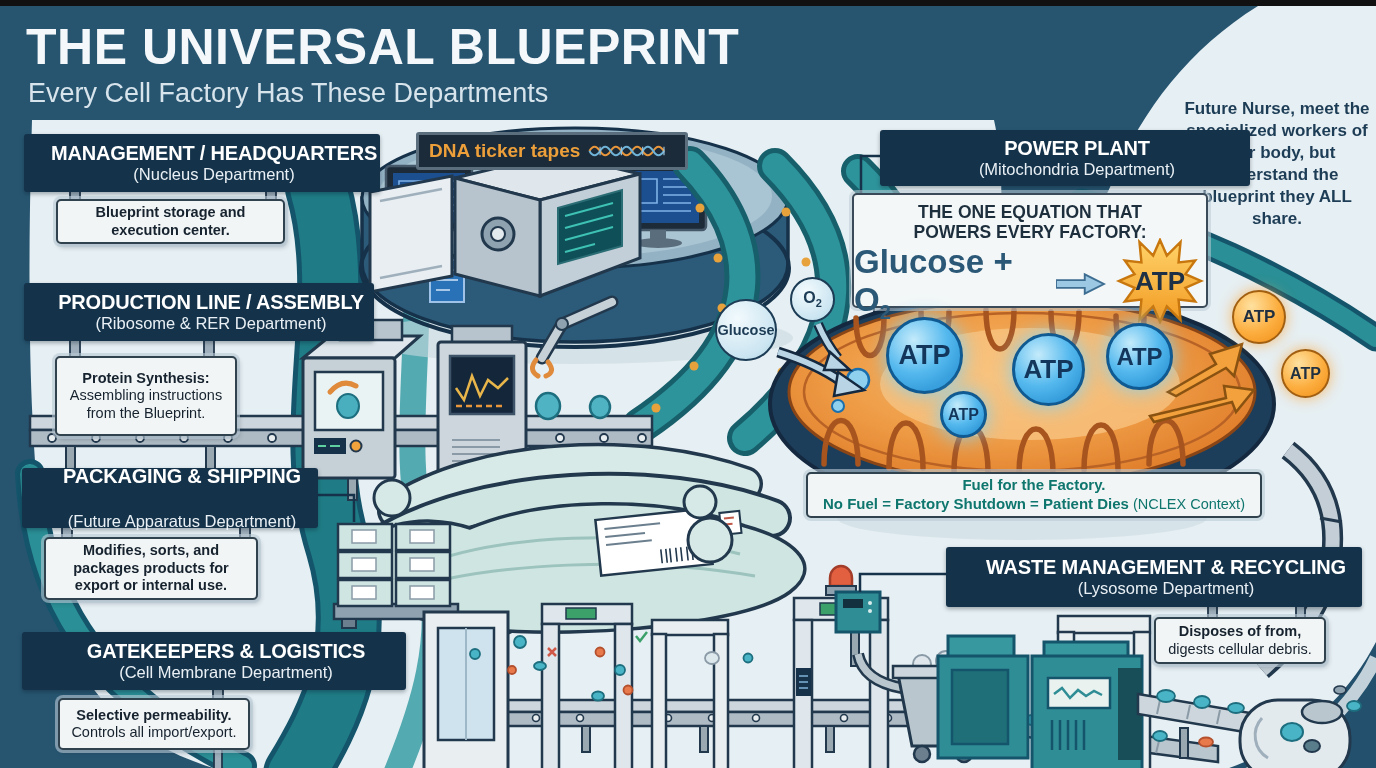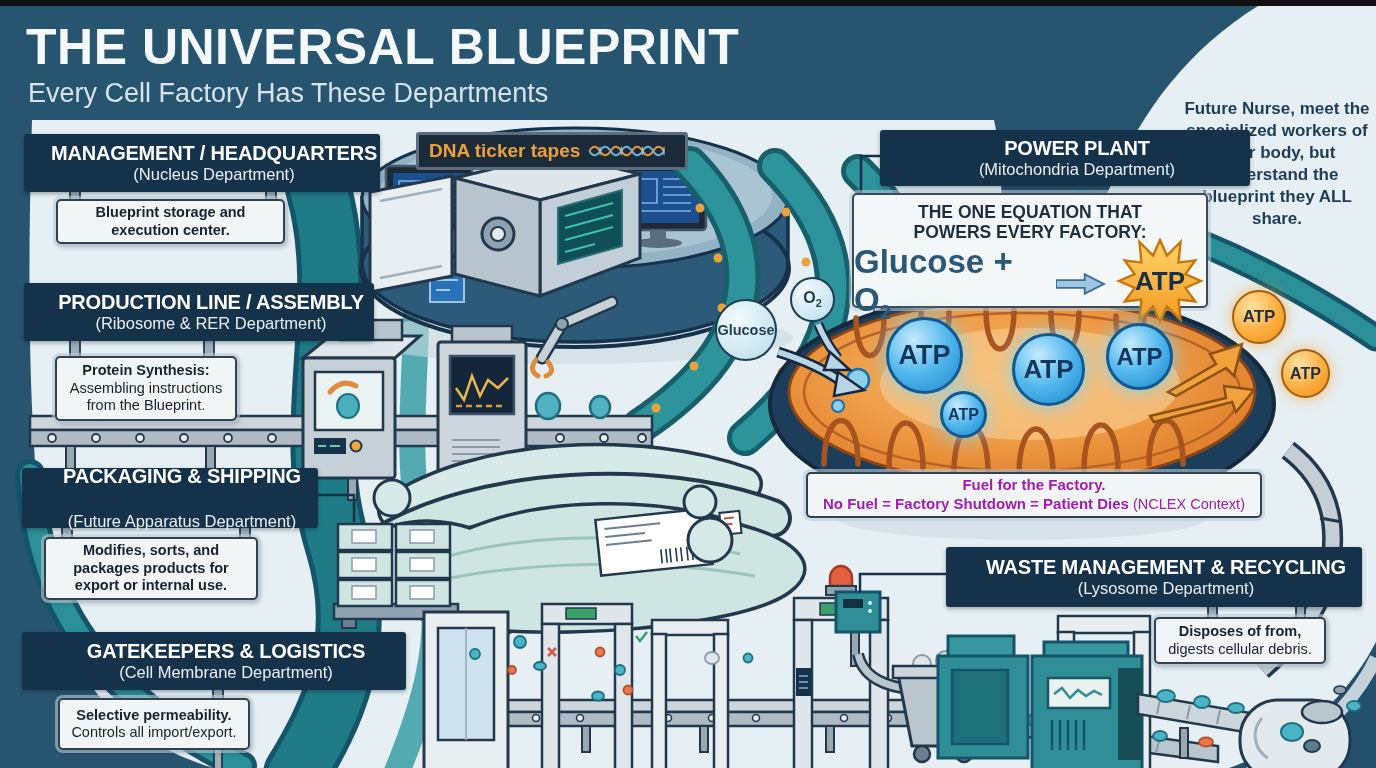--- a/index.html
+++ b/index.html
@@ -15,42 +15,42 @@
   .pill .t1{font-weight:bold;font-size:20px;letter-spacing:-.2px;}
   .pill .t2{font-size:16.5px;color:#e9f0f5;}
   .subbox{background:#f1f5f6;border:2.5px solid #31424f;border-radius:5px;
     box-shadow:0 0 0 3px rgba(185,202,214,.6),2px 3px 5px rgba(25,45,65,.3);
     display:flex;flex-direction:column;justify-content:center;text-align:center;
     font-size:14.5px;color:#16222e;line-height:1.2;padding:3px 6px;box-sizing:border-box;}
   .subbox .b{font-weight:bold;}
   .pill-mgmt{left:24px;top:128px;width:332px;height:58px;}
   .box-mgmt{left:56px;top:193px;width:229px;height:45px;}
   .pill-prod{left:24px;top:277px;width:326px;height:58px;}
-  .box-prod{left:55px;top:350px;width:182px;height:65px;}
+  .box-prod{left:55px;top:350px;width:182px;height:80px;}
   .pill-pack{left:22px;top:462px;width:272px;height:60px;gap:24px;}
   .box-pack{left:44px;top:531px;width:214px;height:63px;}
   .pill-gate{left:22px;top:626px;width:360px;height:58px;}
   .box-gate{left:58px;top:692px;width:192px;height:52px;}
   .pill-power{left:880px;top:124px;width:346px;height:56px;}
   .pill-waste{left:946px;top:541px;width:392px;height:60px;}
   .box-waste{left:1154px;top:611px;width:172px;height:47px;}
   .eqbox{left:852px;top:187px;width:356px;height:115px;background:#f3f7f7;
     border:2.5px solid #3a4a58;border-radius:5px;box-shadow:0 0 0 3px rgba(185,202,214,.55);
     display:flex;flex-direction:column;align-items:center;box-sizing:border-box;padding-top:7px;}
   .eq-head{font-weight:bold;font-size:17.5px;color:#1d2e3d;text-align:center;line-height:1.15;width:300px;}
   .eq-row{display:flex;align-items:center;margin-top:1px;}
   .eq-reactant{font-weight:bold;font-size:33px;color:#2b5876;}
   .eq-reactant sub{font-size:20px;}
   .eq-arrow{margin:0 6px;}
   .starburst{position:relative;width:92px;height:86px;margin-left:2px;margin-top:-6px;}
   .starburst span{position:absolute;left:0;top:6px;width:100%;text-align:center;
     font-weight:bold;font-size:26px;color:#1d3045;line-height:74px;}
   .fuelbox{left:806px;top:466px;width:456px;height:46px;background:#f1f5f6;
     border:2.5px solid #31424f;border-radius:5px;display:flex;flex-direction:column;
-    justify-content:center;text-align:center;font-size:14.5px;color:#a21caf;line-height:1.25;
+    justify-content:center;text-align:center;font-size:14.5px;color:#0f766e;line-height:1.25;
     box-shadow:0 0 0 3px rgba(185,202,214,.6);box-sizing:border-box;}
   .fuelbox .b{font-weight:bold;font-size:15px;}
   .note{left:1182px;top:92px;width:190px;font-size:17px;font-weight:bold;color:#1d3c55;
     text-align:center;line-height:1.3;}
   .dnasign{left:416px;top:126px;width:272px;height:38px;background:#1c2b39;
     border:3px solid #5a6e7e;border-radius:3px;display:flex;align-items:center;
     padding:0 10px;box-sizing:border-box;}
   .dnasign .lbl{color:#ed9f3a;font-weight:bold;font-size:19px;white-space:nowrap;margin-right:8px;}
   .bubble{position:absolute;z-index:3;border-radius:50%;display:flex;align-items:center;
     justify-content:center;font-weight:bold;box-sizing:border-box;}

